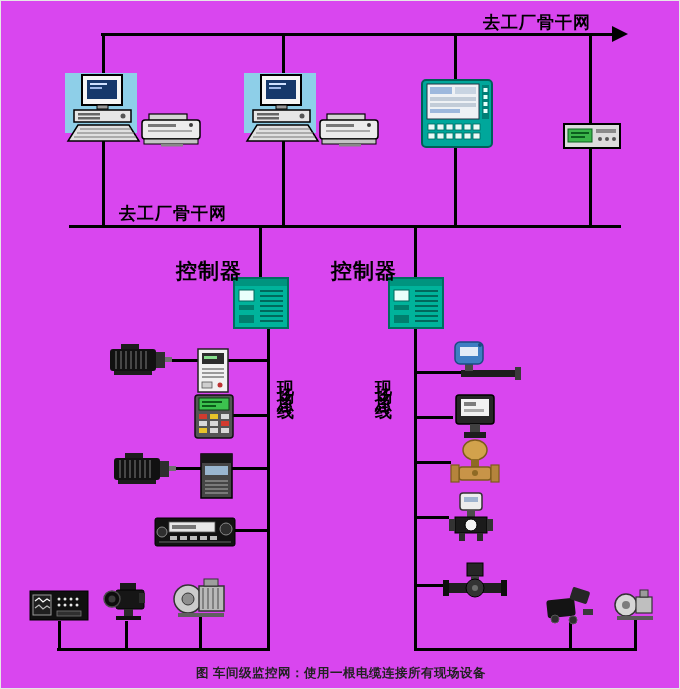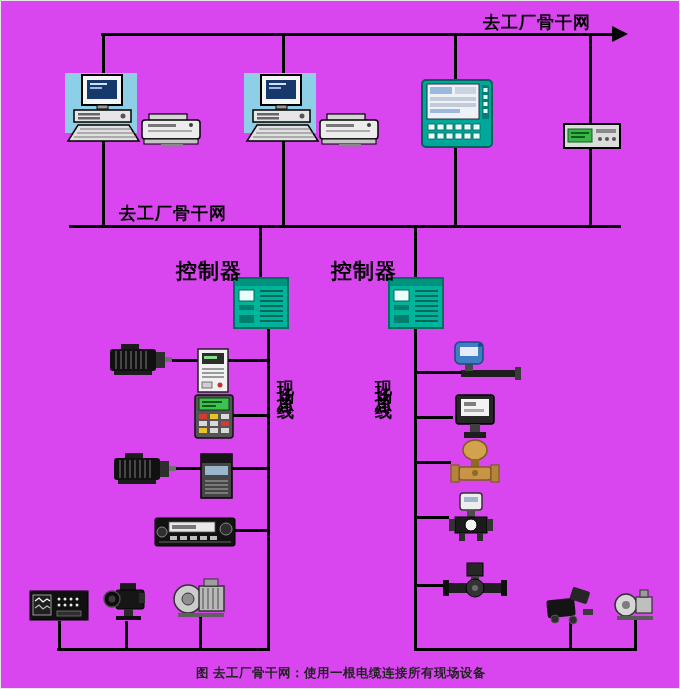--- a/index.html
+++ b/index.html
@@ -430,14 +430,14 @@
     </svg>
   </div>
 
   <div class="lbl sz17" style="left:482px;top:12px;">去工厂骨干网</div>
   <div class="lbl sz17" style="left:118px;top:203px;">去工厂骨干网</div>
   <div class="lbl sz16" style="left:175px;top:258px;">控制器</div>
   <div class="lbl sz16" style="left:330px;top:258px;">控制器</div>
   <div class="vert" style="left:276px;top:366px;">现场总线</div>
   <div class="vert" style="left:374px;top:366px;">现场总线</div>
 
-  <div class="caption">图  去工厂骨干网：使用一根电缆连接所有现场设备</div>
+  <div class="caption">图  车间级监控网：使用一根电缆连接所有现场设备</div>
 </div>
 
 </body></html>

